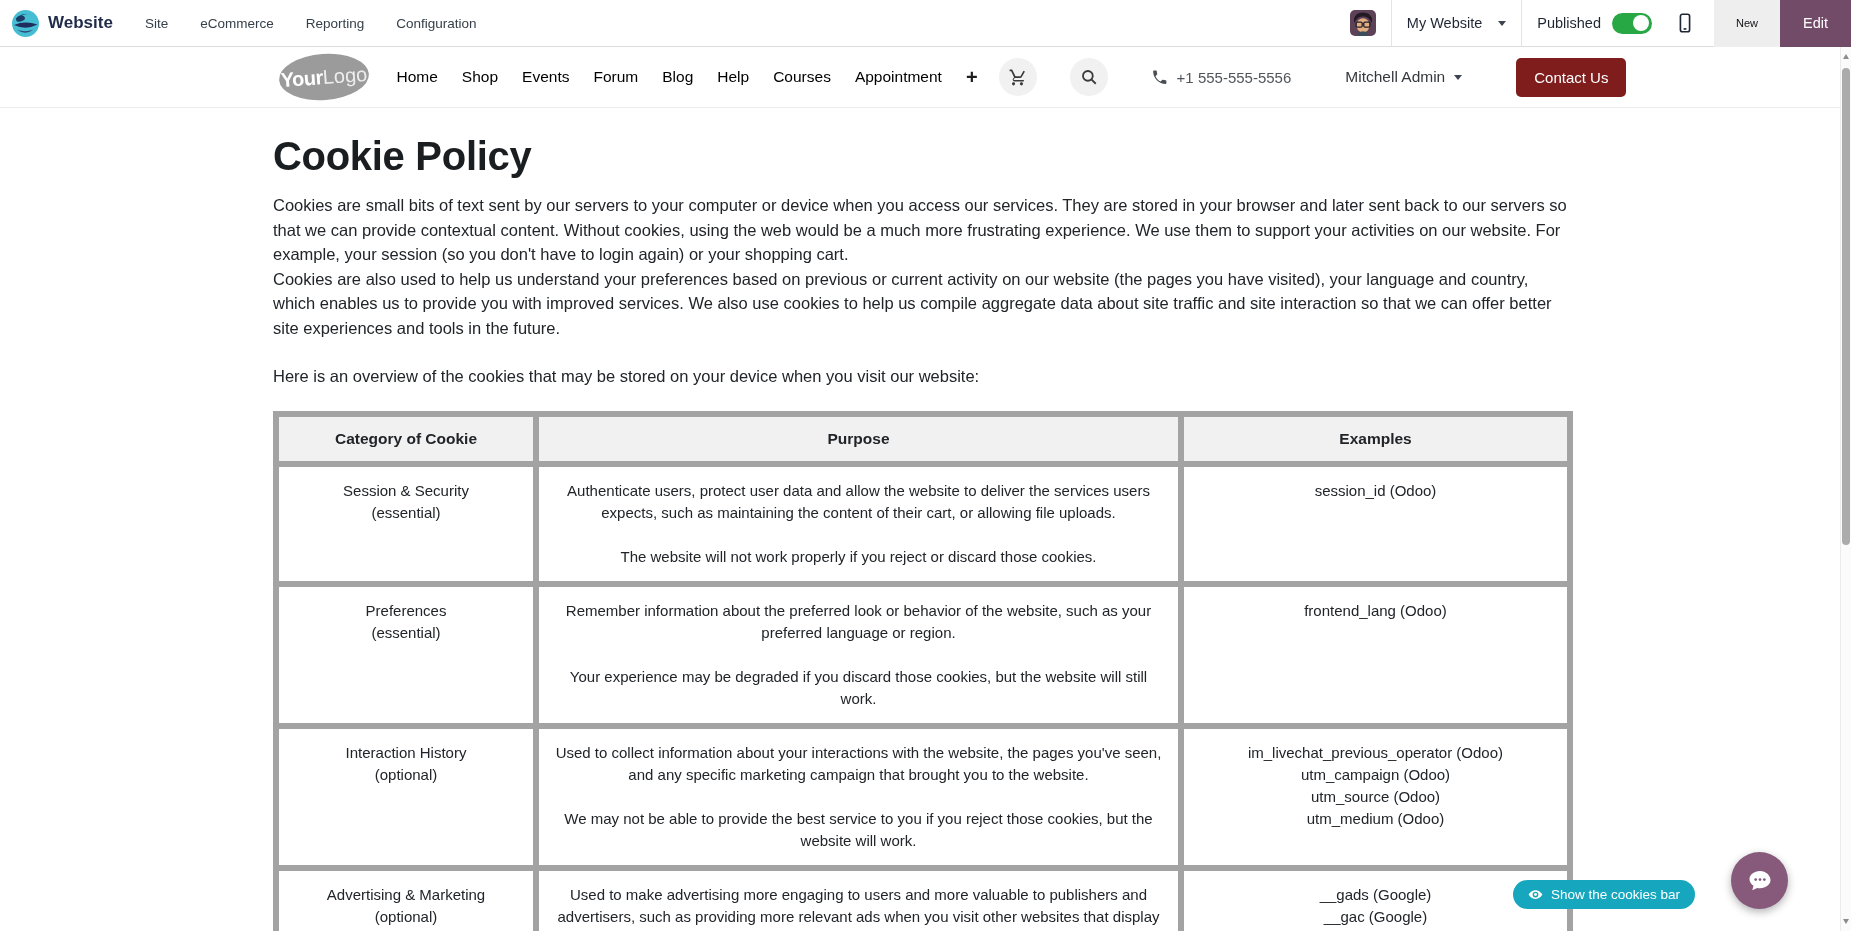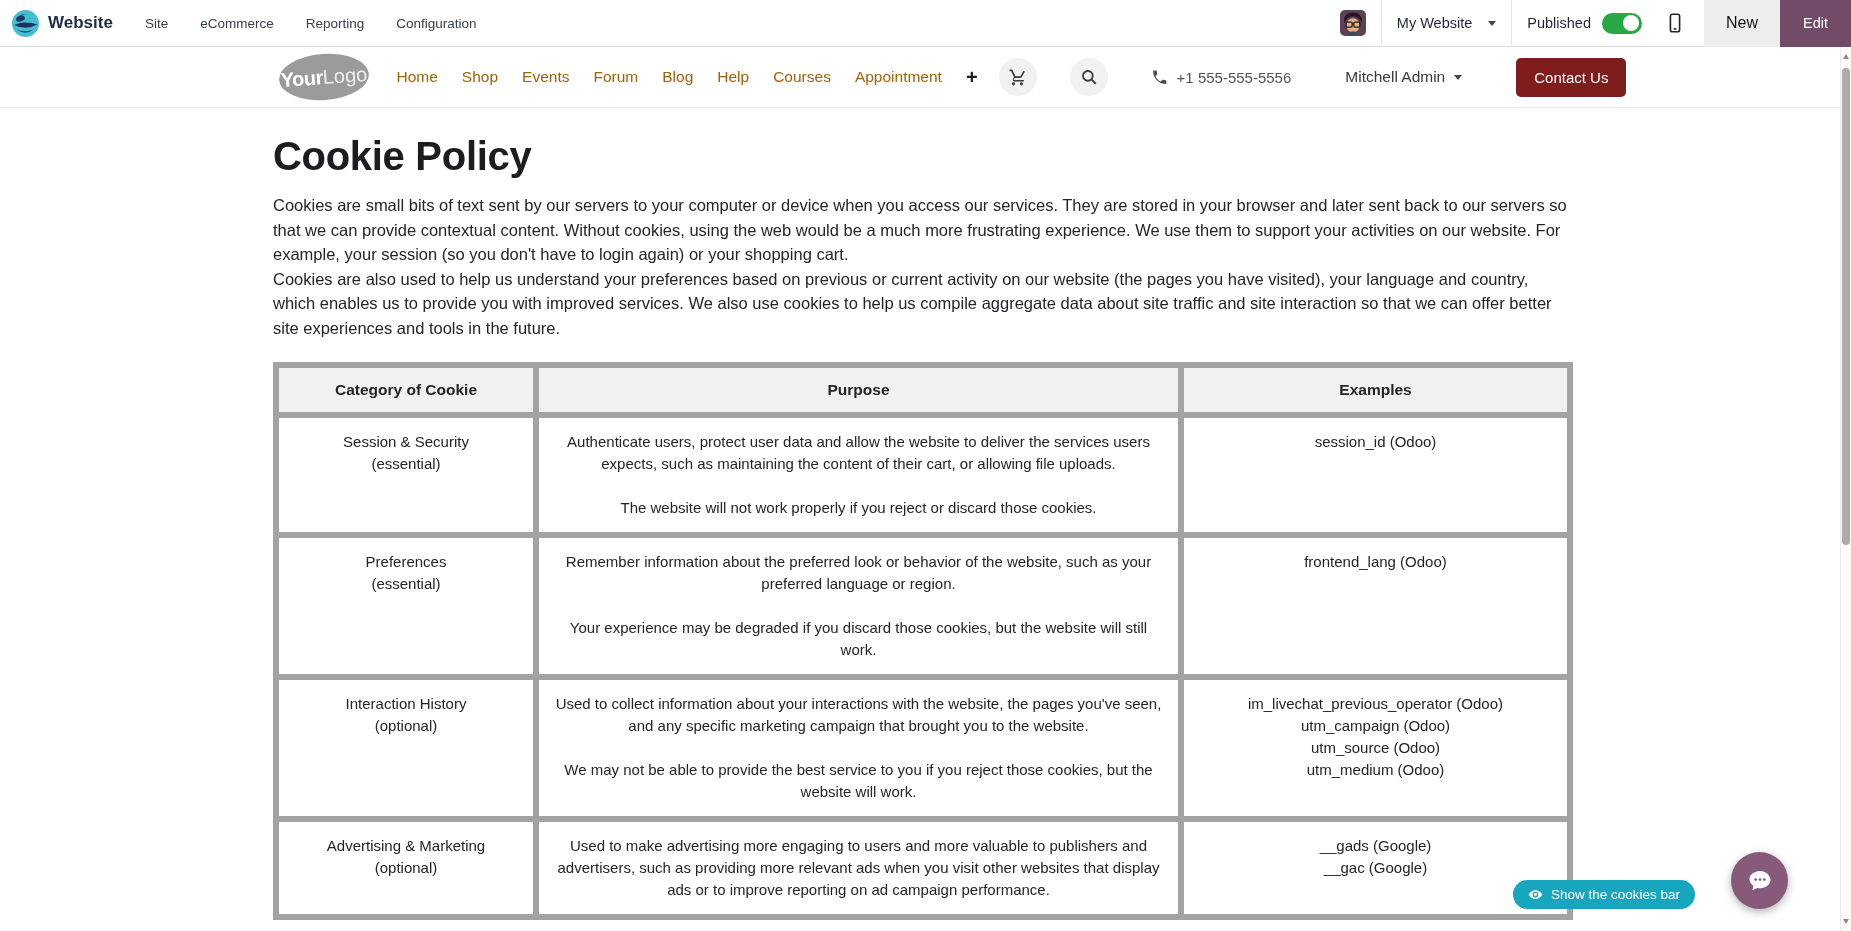--- a/index.html
+++ b/index.html
@@ -20,38 +20,38 @@
   .admin-menu span { cursor:pointer; }
   .spacer { flex:1; }
   .avatar { width:26px; height:26px; border-radius:5px; overflow:hidden; flex:0 0 auto; }
   .vdiv { width:1px; height:47px; background:#e4e4e4; margin:0 15px; flex:0 0 auto; }
   .mysite { font-size:14.5px; color:#1f2633; display:flex; align-items:center; gap:16px; cursor:pointer; }
   .caret { width:0; height:0; border-left:4px solid transparent; border-right:4px solid transparent; border-top:5px solid #3c4450; display:inline-block; }
   .pub-label { font-size:14.5px; color:#1f2633; margin-right:11px; }
   .toggle { width:40px; height:21px; border-radius:11px; background:#28a745; position:relative; cursor:pointer; flex:0 0 auto; }
   .knob { position:absolute; right:2.5px; top:2.5px; width:16px; height:16px; border-radius:50%; background:#fff; }
   .mobile-wrap { margin:0 18px 0 22px; display:flex; align-items:center; cursor:pointer; }
-  .new-btn { height:47px; padding:0 22px; background:#eeeeee; border:none; font-size:16px; color:#101217; font-family:inherit; cursor:pointer; }
+  .new-btn { height:47px; padding:0 22px; background:#eeeeee; border:none; font-size:11px; color:#101217; font-family:inherit; cursor:pointer; }
   .edit-btn { height:47px; padding:0 23px; background:#714B67; border:none; font-size:14.5px; color:#fff; font-family:inherit; cursor:pointer; }
   
   .site-header {
     position:absolute; top:47px; left:0; width:100%; height:61px;
     background:#fff; border-bottom:1px solid #ececec; z-index:30;
   }
   .container { width:1294px; margin:0 auto; }
   .header-inner { display:flex; align-items:center; height:100%; }
   .logo {
     width:90px; height:46px; background:#9b9b9b; border-radius:50%;
     display:flex; align-items:center; justify-content:center;
     transform:rotate(-4deg); color:#fff; cursor:pointer; flex:0 0 auto;
   }
   .logo .your { font-weight:700; font-size:20px; letter-spacing:-0.5px; }
   .logo .lg   { font-weight:400; font-size:20px; color:#ededed; }
   .site-menu { display:flex; align-items:center; margin-left:16px; }
-  .site-menu .item { padding:0 12px; font-size:15.5px; color:#a16207; cursor:pointer; white-space:nowrap; }
+  .site-menu .item { padding:0 12px; font-size:15.5px; color:#000000; cursor:pointer; white-space:nowrap; }
   .plus { font-size:20px; font-weight:700; color:#1d1d1d; padding:0 12px; cursor:pointer; }
   .header-right { margin-left:auto; display:flex; align-items:center;gap:24px; }
   .icon-circle {
     width:38px; height:38px; border-radius:50%; background:#f1f1f1;
     display:flex; align-items:center; justify-content:center; margin-left:9px; cursor:pointer; flex:0 0 auto;
   }
   .phone-grp { display:flex; align-items:center; margin-left:19px; font-size:15px; color:#4f555b; gap:9px; cursor:pointer; white-space:nowrap; }
   .user-grp { display:flex; align-items:center; margin-left:30px; font-size:15.5px; color:#35393e; gap:9px; cursor:pointer; white-space:nowrap; }
   .contact-btn {
     margin-left:30px; background:#7f1d1d; color:#fff; border:none; border-radius:5px;
@@ -184,20 +184,21 @@
       <button class="contact-btn">Contact Us</button>
     </div>
   </div>
 </header>
 
 <main class="content">
   <div class="container">
     <h1 class="page-title">Cookie Policy</h1>
     <p class="intro">Cookies are small bits of text sent by our servers to your computer or device when you access our services. They are stored in your browser and later sent back to our servers so that we can provide contextual content. Without cookies, using the web would be a much more frustrating experience. We use them to support your activities on our website. For example, your session (so you don't have to login again) or your shopping cart.</p>
     <p class="intro">Cookies are also used to help us understand your preferences based on previous or current activity on our website (the pages you have visited), your language and country, which enables us to provide you with improved services. We also use cookies to help us compile aggregate data about site traffic and site interaction so that we can offer better site experiences and tools in the future.</p>
+    <p class="overview">Here is an overview of the cookies that may be stored on your device when you visit our website:</p>
 
     <table class="cookies">
       <colgroup>
           <col style="width:260px">
           <col style="width:645px">
           <col style="width:389px">
         </colgroup>
       <thead>
         <tr>
           <th>Category of Cookie</th>

